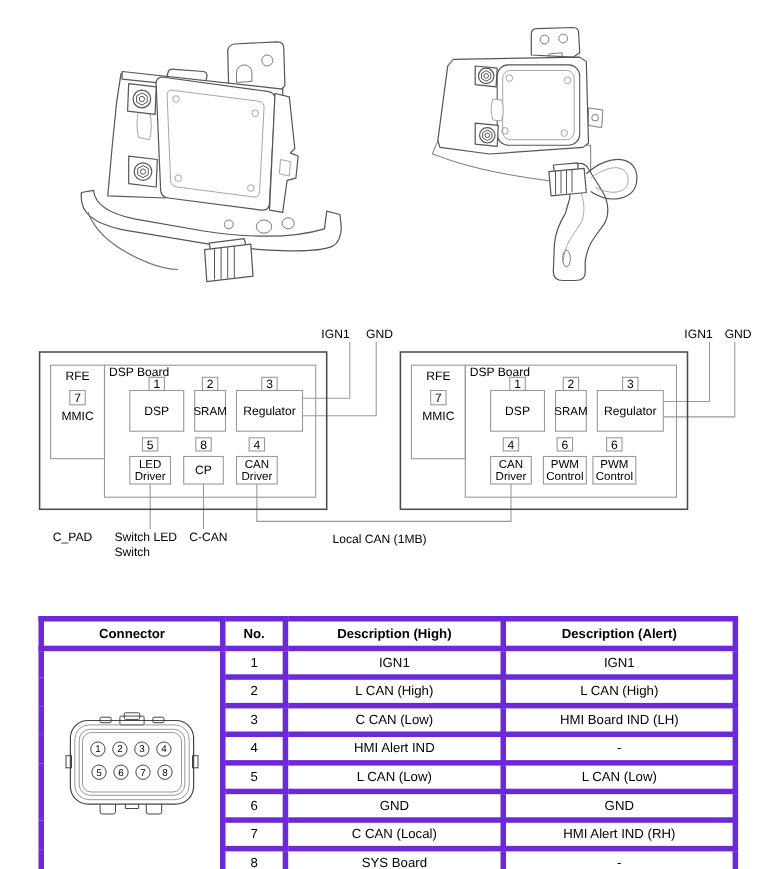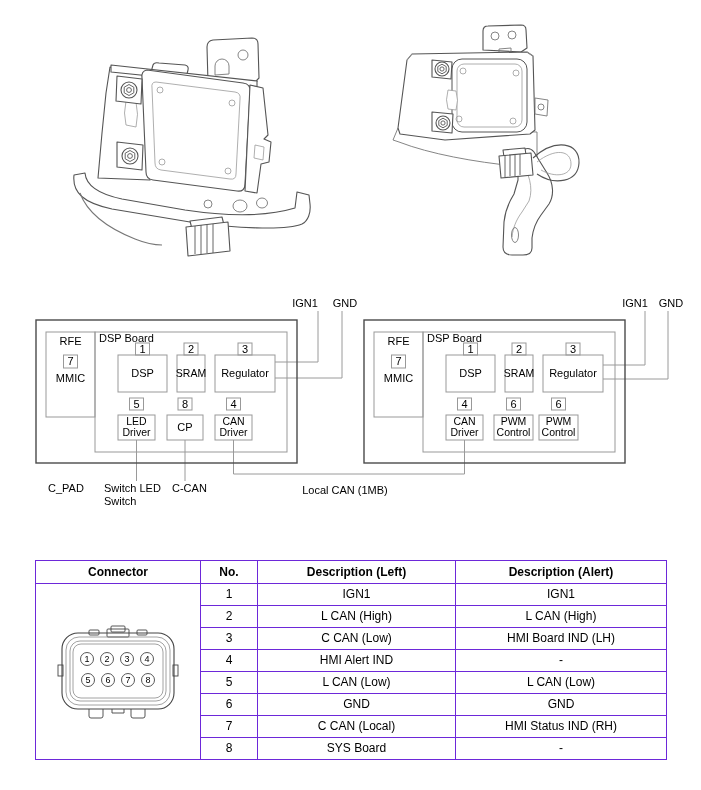--- a/index.html
+++ b/index.html
@@ -14,21 +14,21 @@
   svg.diag text.small{font-size:10.5px;}
   
   svg.illus path, svg.illus rect, svg.illus circle, svg.illus ellipse, svg.illus line, svg.illus polyline{
     vector-effect:non-scaling-stroke;
   }
   
   table.pinout{
     border-collapse:collapse;table-layout:fixed;width:631px;
   }
   table.pinout th, table.pinout td{
-    border:1px solid #6d28d9;text-align:center;vertical-align:middle;
+    border:5px solid #6d28d9;text-align:center;vertical-align:middle;
     font-size:12px;padding:0;height:21px;line-height:21px;
     font-family:"Liberation Sans", sans-serif;
     overflow:hidden;white-space:nowrap;
   }
   table.pinout th{font-weight:bold;}
   td.conn-cell{vertical-align:middle;}
   svg.conn text{font-family:"Liberation Sans", sans-serif;font-size:9px;fill:#000;}
 </style>
 </head>
 <body>
@@ -266,21 +266,21 @@
   <colgroup>
     <col style="width:165px">
       <col style="width:57px">
       <col style="width:198px">
       <col style="width:211px">
   </colgroup>
   <thead>
     <tr>
       <th style="height:22px">Connector</th>
       <th>No.</th>
-      <th>Description (Left)</th>
+      <th>Description (High)</th>
       <th>Description (Alert)</th>
     </tr>
   </thead>
   <tbody>
     <tr>
       <td class="conn-cell" rowspan="8">
         <svg class="conn" width="122" height="96" viewBox="0 0 122 96" fill="none" stroke="#444" stroke-width="1.1" style="vertical-align:middle">
           <g>
             <rect x="32" y="6" width="10" height="5" rx="1" stroke-width="0.9"></rect>
             <rect x="80" y="6" width="10" height="5" rx="1" stroke-width="0.9"></rect>
@@ -341,21 +341,21 @@
       <td>L CAN (Low)</td>
     </tr>
     <tr>
       <td>6</td>
       <td>GND</td>
       <td>GND</td>
     </tr>
     <tr>
       <td>7</td>
       <td>C CAN (Local)</td>
-      <td>HMI Status IND (RH)</td>
+      <td>HMI Alert IND (RH)</td>
     </tr>
     <tr>
       <td>8</td>
       <td>SYS Board</td>
       <td>-</td>
     </tr>
   </tbody>
 </table>
 
 </body></html>

